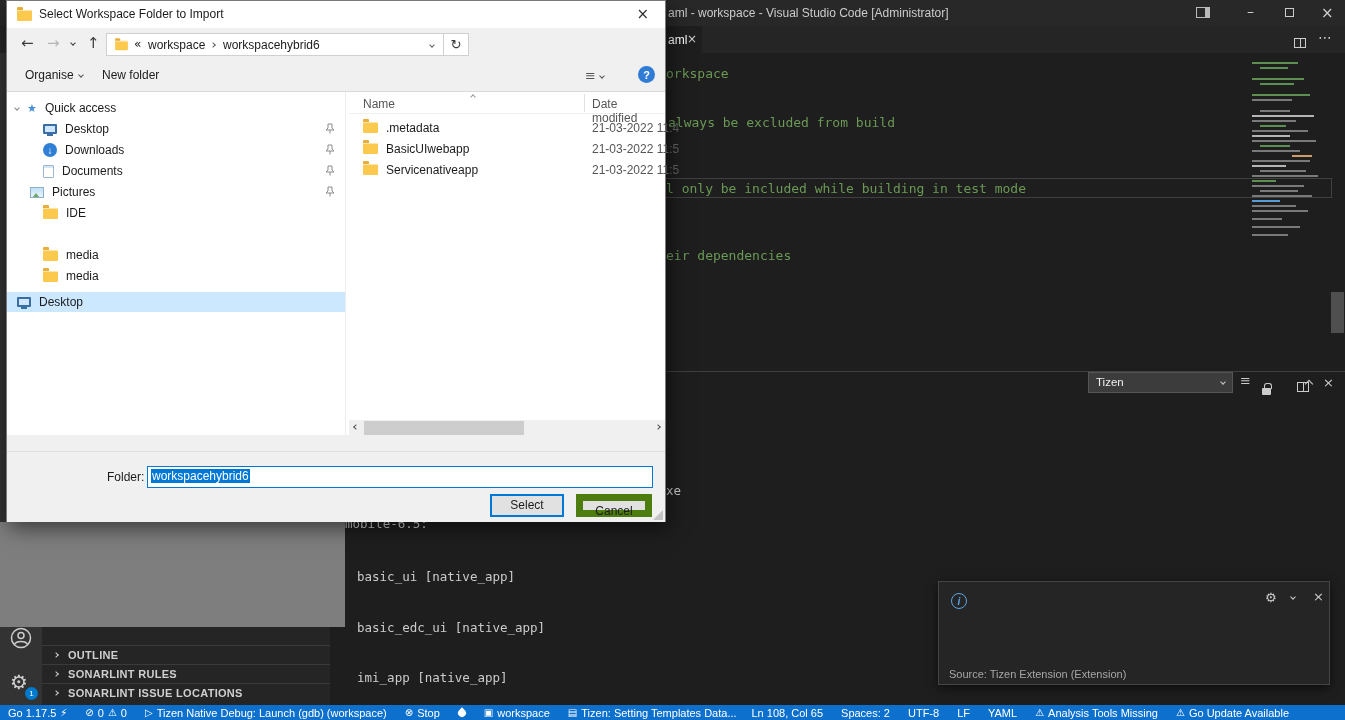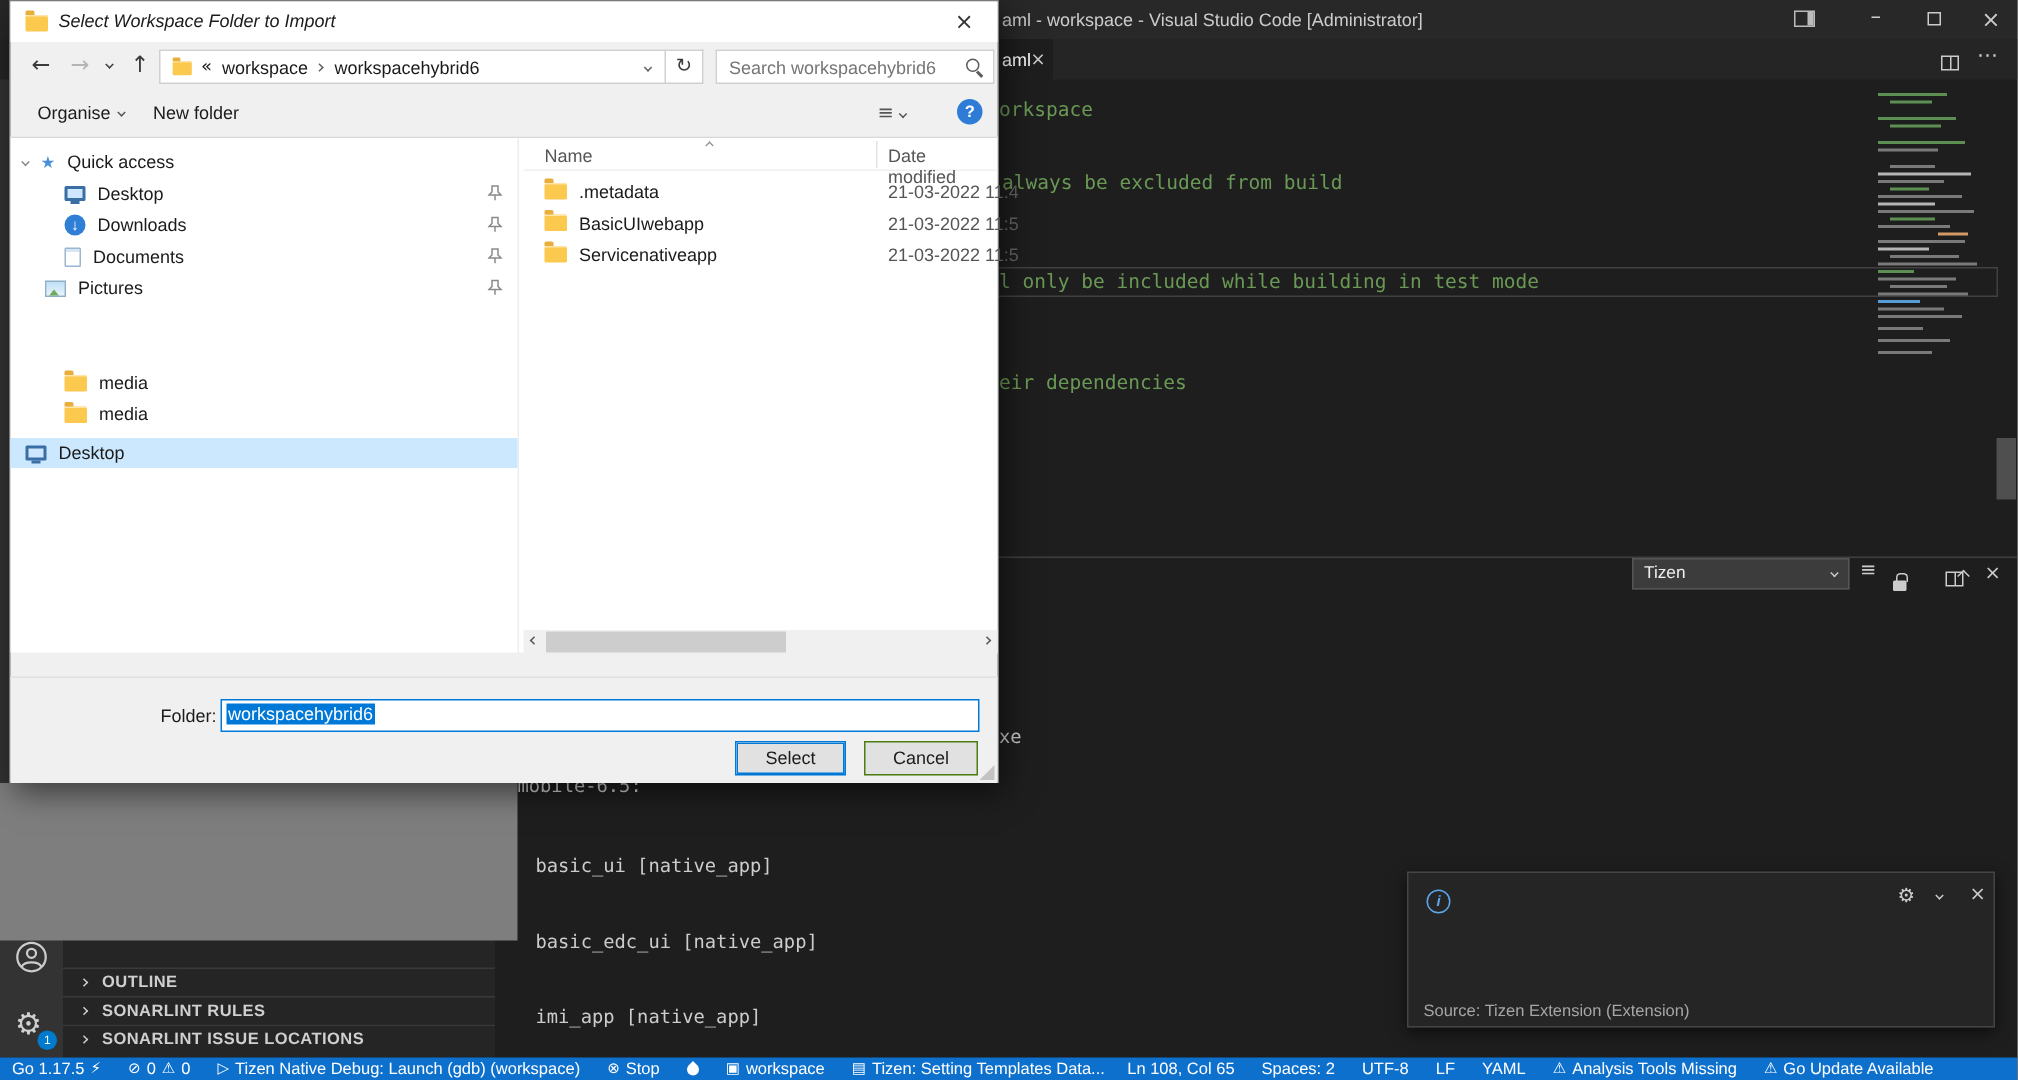--- a/index.html
+++ b/index.html
@@ -44,40 +44,40 @@
   .badge { display:flex; align-items:center; justify-content:center; width:13px; height:13px; border-radius:50%; background:#007acc; color:#ffffff; font-size:8px; }
 
   
   .status-bar { left:0; top:705px; width:1345px; height:15px; display:flex; justify-content:space-between; align-items:center; color:#ffffff; font-size:11px; padding:0 8px 0 8px; }
   .sb-group { display:flex; align-items:center; gap:18px; white-space:nowrap; }
   .sb-item { display:inline-flex; align-items:center; gap:4px; }
   .sb-ic { font-family:"DejaVu Sans",sans-serif; font-size:10px; }
 
   
   .dialog { left:6px; top:0; width:660px; height:522px; background:#f0f0f0; border:1px solid #7a7a7a; box-shadow:3px 6px 20px rgba(0,0,0,.55); color:#1b1b1b; font-size:12px; }
-  .dlg-title { left:0; top:0; width:100%; height:27px; background:#ffffff;font-style:italic; }
+  .dlg-title { left:0; top:0; width:100%; height:27px; background:#ffffff; }
   .box-white { background:#ffffff; border:1px solid #d0d0d0; }
   .dlg-main { left:0; top:90px; width:658px; height:344px; background:#ffffff; border-top:1px solid #d9d9d9; }
   .qrow { position:absolute; left:0; width:338px; height:20px; display:flex; align-items:center; gap:8px; }
   .qrow.sel { background:#cce8ff; }
   .frow { position:absolute; left:0; width:316px; height:21px; display:flex; align-items:center; gap:8px; padding-left:14px; }
   .ic-folder { position:relative; display:inline-block; width:15px; height:11px; background:#fcc94f; border-radius:1px; box-shadow:inset 0 1px 0 rgba(255,255,255,.5); flex:none; }
   .ic-folder::before { content:""; position:absolute; top:-3px; left:0; width:6px; height:3px; background:#e8ae3c; border-radius:1px 1px 0 0; }
   .ic-monitor { position:relative; display:inline-block; width:14px; height:10px; border:2px solid #3a6ea5; background:#cfe6ff; border-radius:1px; flex:none; }
   .ic-monitor::after { content:""; position:absolute; left:2px; bottom:-4px; width:6px; height:2px; background:#3a6ea5; }
   .ic-download { display:inline-flex; align-items:center; justify-content:center; width:14px; height:14px; border-radius:50%; background:#2f7fd6; color:#ffffff; font-size:10px; flex:none; }
   .ic-doc { display:inline-block; width:11px; height:13px; background:#ffffff; border:1px solid #9ab6d0; border-radius:1px; box-shadow:inset 0 2px 0 #d6e6f5; flex:none; }
   .ic-pic { display:inline-block; width:14px; height:11px; background:linear-gradient(#bfe0f7,#e8f4fb); border:1px solid #90aec7; position:relative; overflow:hidden; flex:none; }
   .ic-pic::after { content:""; position:absolute; bottom:-1px; left:1px; border-left:4px solid transparent; border-right:4px solid transparent; border-bottom:5px solid #6faa5e; }
   .ic-search { position:relative; display:inline-block; width:13px; height:13px; }
   .ic-search::before { content:""; position:absolute; left:1px; top:1px; width:7px; height:7px; border:1.5px solid #5b5b5b; border-radius:50%; }
   .ic-search::after { content:""; position:absolute; left:9px; top:9px; width:5px; height:1.5px; background:#5b5b5b; transform:rotate(45deg); transform-origin:0 0; }
   .ic-help { display:inline-flex; width:17px; height:17px; border-radius:50%; background:#2e7cd6; color:#ffffff; font-size:11px; font-weight:bold; align-items:center; justify-content:center; }
   .grip { width:0; height:0; border-left:10px solid transparent; border-bottom:10px solid #c3c3c3; }
-  .btn { position:absolute; height:23px; background:#e1e1e1; border:1px solid #4d7c0f; font-size:12px; text-align:center; line-height:21px; }
+  .btn { position:absolute; height:23px; background:#e1e1e1; border:7px solid #4d7c0f; font-size:12px; text-align:center; line-height:21px; }
   .btn.default { border:1px solid #0078d7; box-shadow:inset 0 0 0 1px #0078d7; }
   .pin-svg { position:absolute; right:10px; top:4px; }
   .colsep { position:absolute; top:2px; width:1px; height:18px; background:#e2e2e2; }
   .grey-region { left:0; top:522px; width:345px; height:105px; background:#7e7e7e; }
   input.search { width:100%; height:100%; border:none; outline:none; font-size:12px; color:#1b1b1b; background:transparent; padding-left:8px; }
   input.search::placeholder { color:#757575; }
   .notif { left:938px; top:581px; width:392px; height:104px; background:#252526; border:1px solid #454545; box-shadow:0 3px 10px rgba(0,0,0,.6); color:#cccccc; }
 </style>
 </head>
 <body>
@@ -280,24 +280,20 @@
         <span class="ic-folder" style="position:absolute;left:7px;top:6px;transform:scale(.85);"></span>
         <span class="abs glyph" style="left:27px;top:3px;color:#1b1b1b;">«</span>
         <span class="abs" style="left:41px;top:4px;">workspace</span>
         <span class="abs chev right sm" style="left:104px;top:9px;color:#5f5f5f;"></span>
         <span class="abs" style="left:116px;top:4px;">workspacehybrid6</span>
         <span class="abs chev down sm" style="right:9px;top:9px;color:#5f5f5f;"></span>
       </div>
       <div class="abs box-white" style="left:437px;top:5px;width:25px;height:23px;border-left:none;text-align:center;">
         <span class="glyph" style="font-size:13px;color:#3b3b3b;line-height:21px;">↻</span>
       </div>
-      <div class="abs box-white" style="left:470px;top:5px;width:186px;height:23px;">
-        <input class="search" type="text" placeholder="Search workspacehybrid6" style="">
-        <span class="ic-search" style="position:absolute;right:6px;top:4px;"></span>
-      </div>
     </div>
 
     <div class="abs" style="left:0;top:59px;width:658px;height:31px;">
       <span class="abs" style="left:18px;top:8px;display:inline-flex;align-items:center;gap:5px;">
         <span>Organise</span>
         <span class="chev down sm" style="color:#555;"></span>
       </span>
       <span class="abs" style="left:95px;top:8px;">New folder</span>
       <span class="abs" style="left:578px;top:8px;display:inline-flex;align-items:center;gap:4px;color:#555;">
         <span class="glyph" style="font-size:13px;">≡</span>
@@ -344,20 +340,24 @@
             </svg>
         </div>
         <div class="qrow" style="top:90px;padding-left:23px;">
           <span class="ic-pic"></span>
           <span>Pictures</span>
           <svg class="pin-svg" width="10" height="11" viewBox="0 0 10 11">
               <path d="M3 1 h4 v4 l2 2 H1 l2-2 Z" fill="none" stroke="#8a8a8a"></path>
               <line x1="5" y1="7" x2="5" y2="10.5" stroke="#8a8a8a"></line>
             </svg>
         </div>
+        <div class="qrow" style="top:111px;padding-left:36px;">
+          <span class="ic-folder"></span>
+          <span>IDE</span>
+        </div>
         <div class="qrow" style="top:153px;padding-left:36px;">
           <span class="ic-folder"></span>
           <span>media</span>
         </div>
         <div class="qrow" style="top:174px;padding-left:36px;">
           <span class="ic-folder"></span>
           <span>media</span>
         </div>
         <div class="qrow sel" style="top:200px;padding-left:10px;">
           <span class="ic-monitor"></span>

